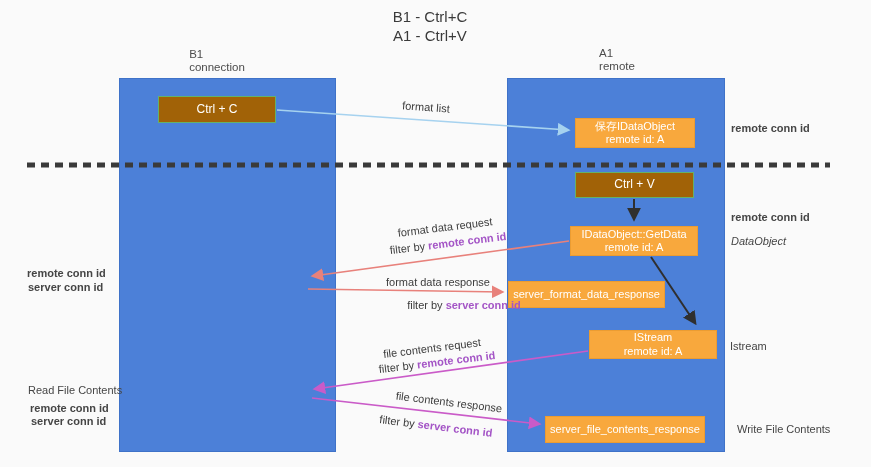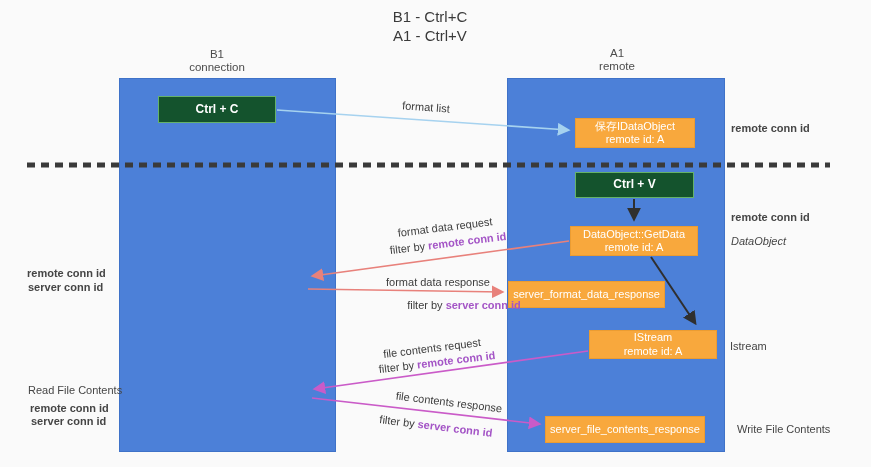--- a/index.html
+++ b/index.html
@@ -10,31 +10,31 @@
     overflow:hidden;
     position:relative;
   }
   .stage{position:absolute;left:0;top:0;width:689px;height:467px;}
   .title{
     position:absolute;left:430px;top:7px;transform:translateX(-50%);
     text-align:center;color:#3a3a3a;font-size:15px;line-height:19px;white-space:nowrap;
   }
   .lane-header{
     position:absolute;transform:translateX(-50%);
-    text-align:center;color:#4c4c4c;font-size:11.5px;line-height:13px;white-space:nowrap;
+    text-align:left;color:#4c4c4c;font-size:11.5px;line-height:13px;white-space:nowrap;
   }
   .lane{
     position:absolute;background:#4c80d8;border:1px solid #3f72c8;box-sizing:border-box;
   }
   .node{
     position:absolute;box-sizing:border-box;color:#ffffff;
     display:flex;flex-direction:column;align-items:center;justify-content:center;
     font-size:11px;line-height:13.5px;text-align:center;white-space:nowrap;
   }
-  .node.green{background:#14532d;border:1px solid #65b269;font-size:12px;font-weight:bold;}
+  .node.green{background:#a16207;border:1px solid #65b269;font-size:12px;}
   .node.orange{background:#f8a83d;border:1px solid #eb9c32;}
   .edge-label{
     position:absolute;transform:translate(-50%,-50%);
     font-size:11px;color:#3c3c3c;white-space:nowrap;
   }
   .edge-label .fp{margin-right:3px;}
   .purple{color:#a455c6;font-weight:bold;}
   .greent{color:#55b163;font-weight:bold;}
   .side-label{
     position:absolute;font-size:11px;color:#454545;white-space:nowrap;
@@ -103,21 +103,21 @@
   <div class="node orange" style="left:575px;top:118px;width:120px;height:30px;">
     <div>保存IDataObject</div>
     <div>remote id: A</div>
   </div>
 
   <div class="node green" style="left:575px;top:172px;width:119px;height:26px;">
     <div>Ctrl + V</div>
   </div>
 
   <div class="node orange" style="left:570px;top:226px;width:128px;height:30px;">
-    <div>DataObject::GetData</div>
+    <div>IDataObject::GetData</div>
     <div>remote id: A</div>
   </div>
 
 
   <div class="node orange" style="left:508px;top:281px;width:157px;height:27px;">
     <div>server_format_data_response</div>
   </div>
 
   <div class="node orange" style="left:589px;top:330px;width:128px;height:29px;">
     <div>IStream</div>

